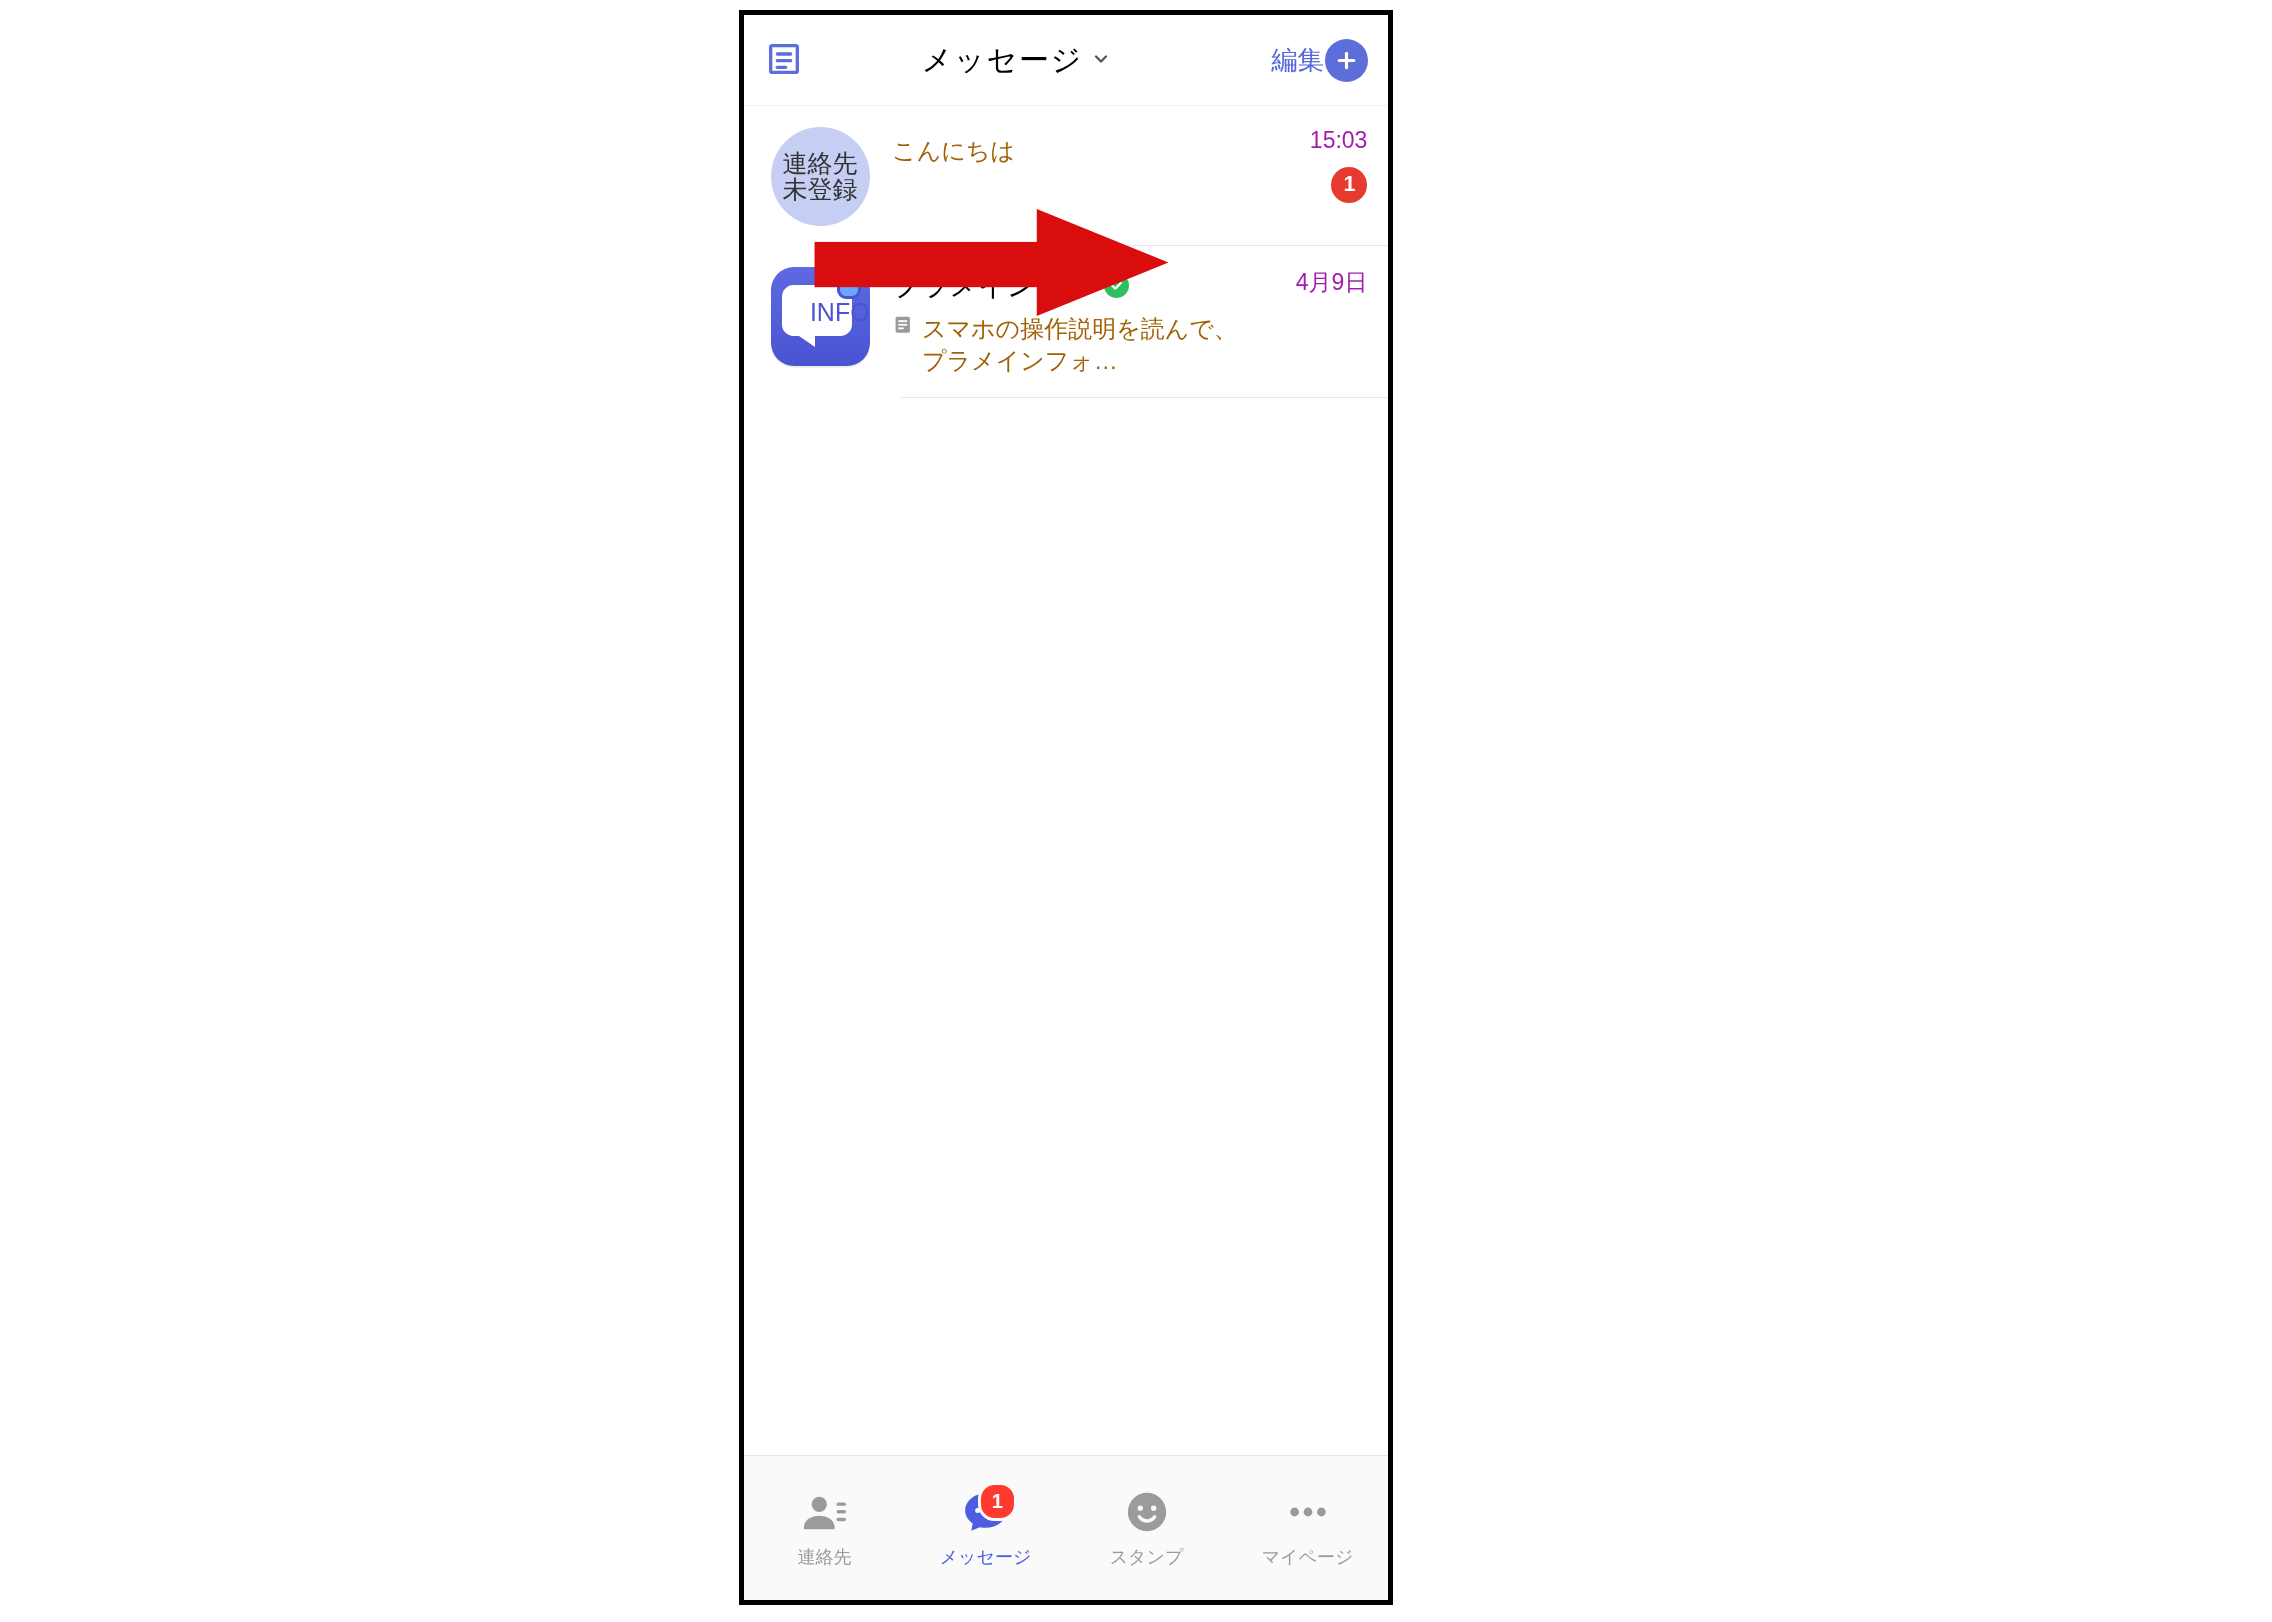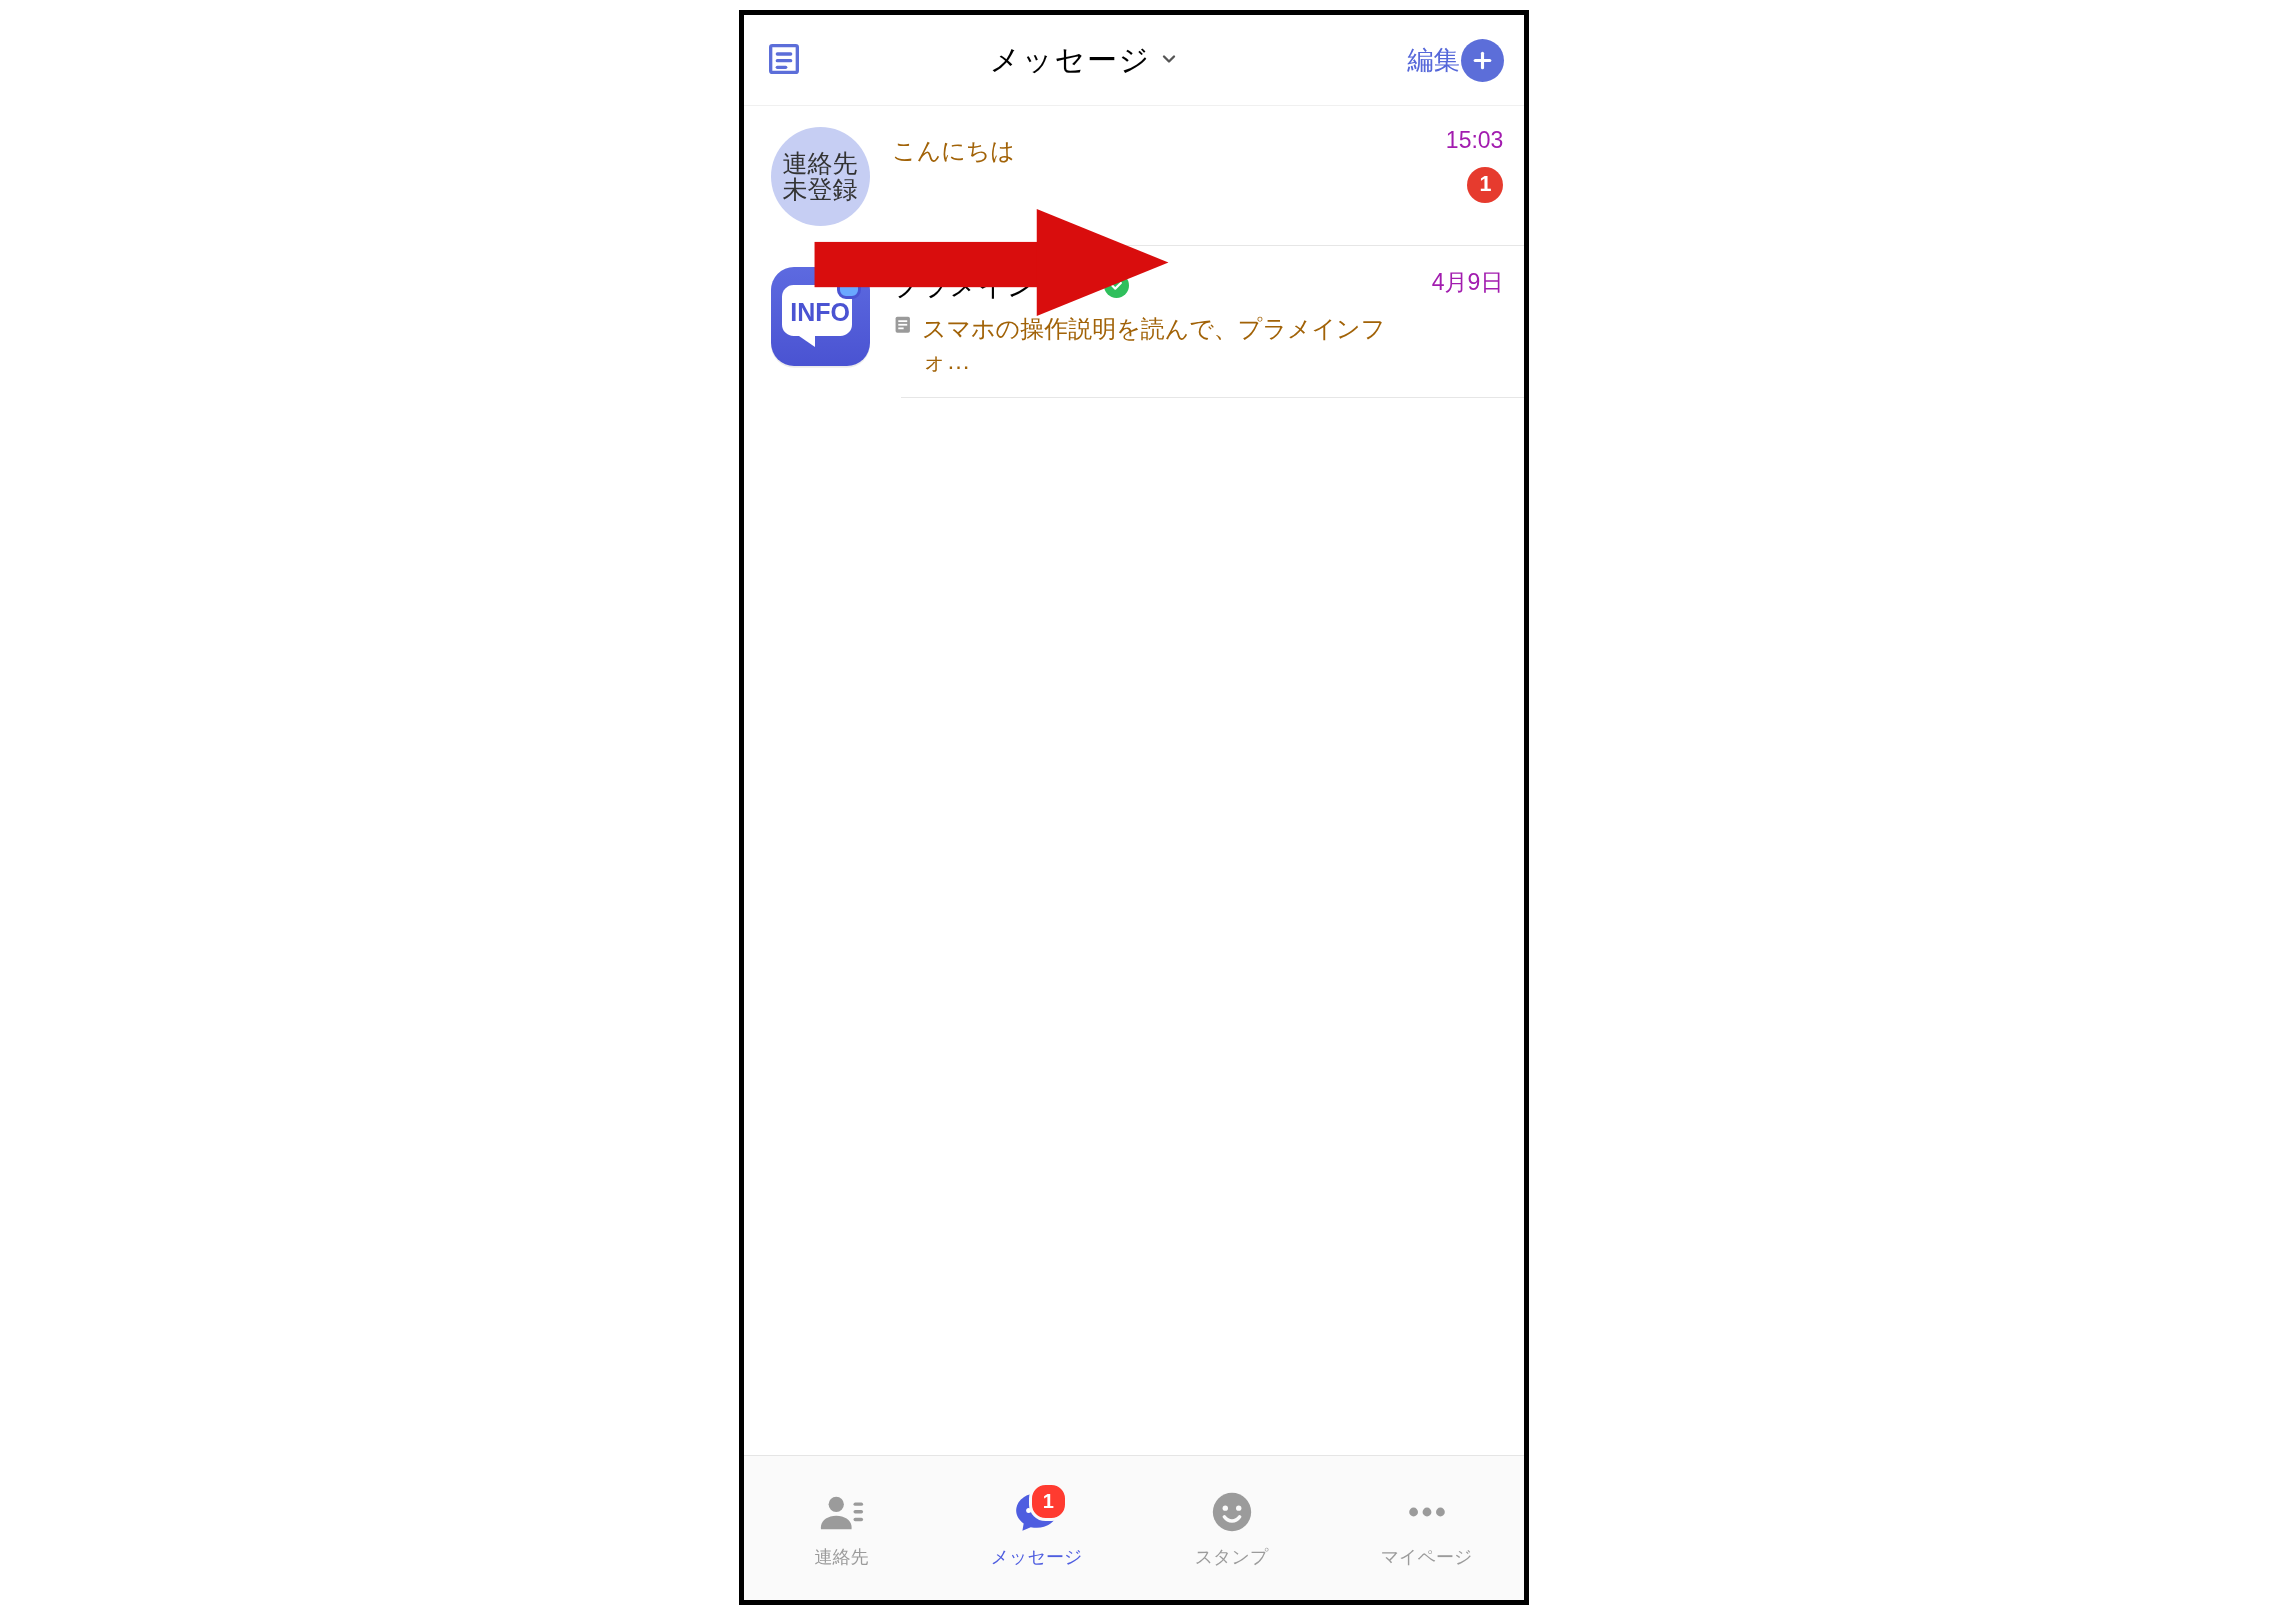--- a/index.html
+++ b/index.html
@@ -15,21 +15,21 @@
   html,body {margin:0;padding:0;background:#fff;font-family:"Hiragino Kaku Gothic ProN","Yu Gothic",Meiryo,-apple-system,BlinkMacSystemFont,sans-serif;}
   .stage {
     width: 2273px; height:1622px;
     background:#fff;
     position:relative;
   }
   
   .device {
     position:absolute;
     left: 739px; top: 10px;
-    width: 790px; height: 1595px;
+    width: 654px; height: 1595px;
     border:5px solid #000; background:#fff;
     box-sizing:border-box;
     overflow:hidden;
   }
   
   .header {
     height:91px; display:flex; align-items:center;
     padding:0 20px; box-sizing:border-box;
     border-bottom:0.8px solid #f0f0f0;
     position:relative;
@@ -76,21 +76,21 @@
     content:""; position:absolute; left:16.5px; bottom:-11.6px;
     border-width:11.6px 0 0 16.5px; border-style:solid;
     border-color:#fff transparent transparent transparent;
   }
   .avatar-info .dot {
     position:absolute; right:8.3px; top:8.3px;
     width:18px;height:18px;border-radius:9px;background:#6aa8ff;border:3.3px solid #4a53d2;
   }
   .avatar-info .info-txt {
     position:absolute; left:0; right:0; top:31px;
-    color:#4a53d2; font-weight:700; font-size:25px; text-align:center;
+    color:#4a53d2; font-weight:400; font-size:25px; text-align:right;
   }
   .center-col {flex:1; padding-left:16.5px;}
   .meta-col {min-width:116px; text-align:right;}
   .title-line {display:flex; align-items:center; gap:11.6px;}
   .title-line .name {font-size:28px; font-weight:700;}
   .preview {color:#a16207; font-size:24px; margin-top:8.3px; display:flex; align-items:flex-start; gap:8.3px;}
   .preview .mini-icon {color:#9a9a9a;}
   .time {color:#a21caf; font-size:23px;}
   .unread-bubble {
     display:inline-flex; align-items:center; justify-content:center;

